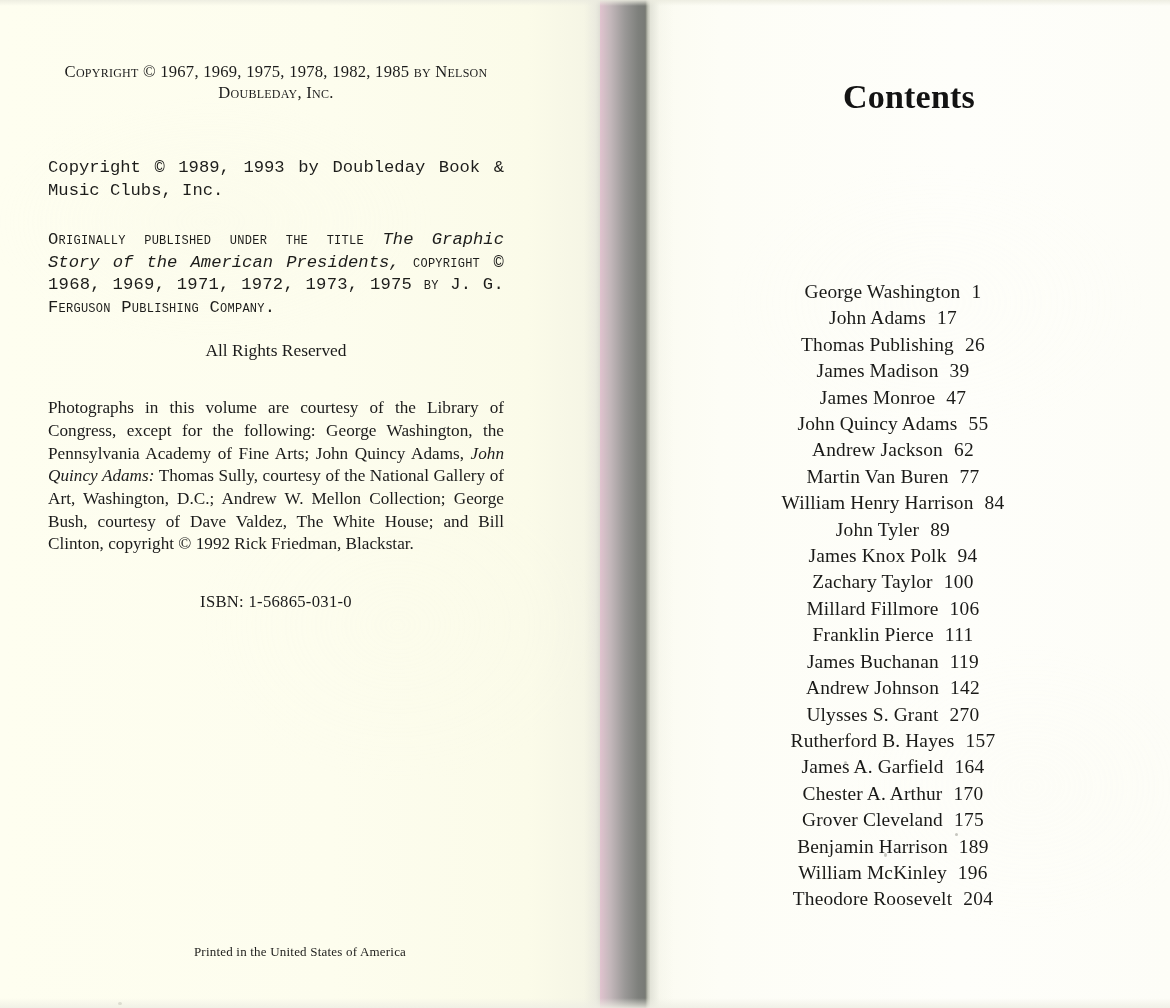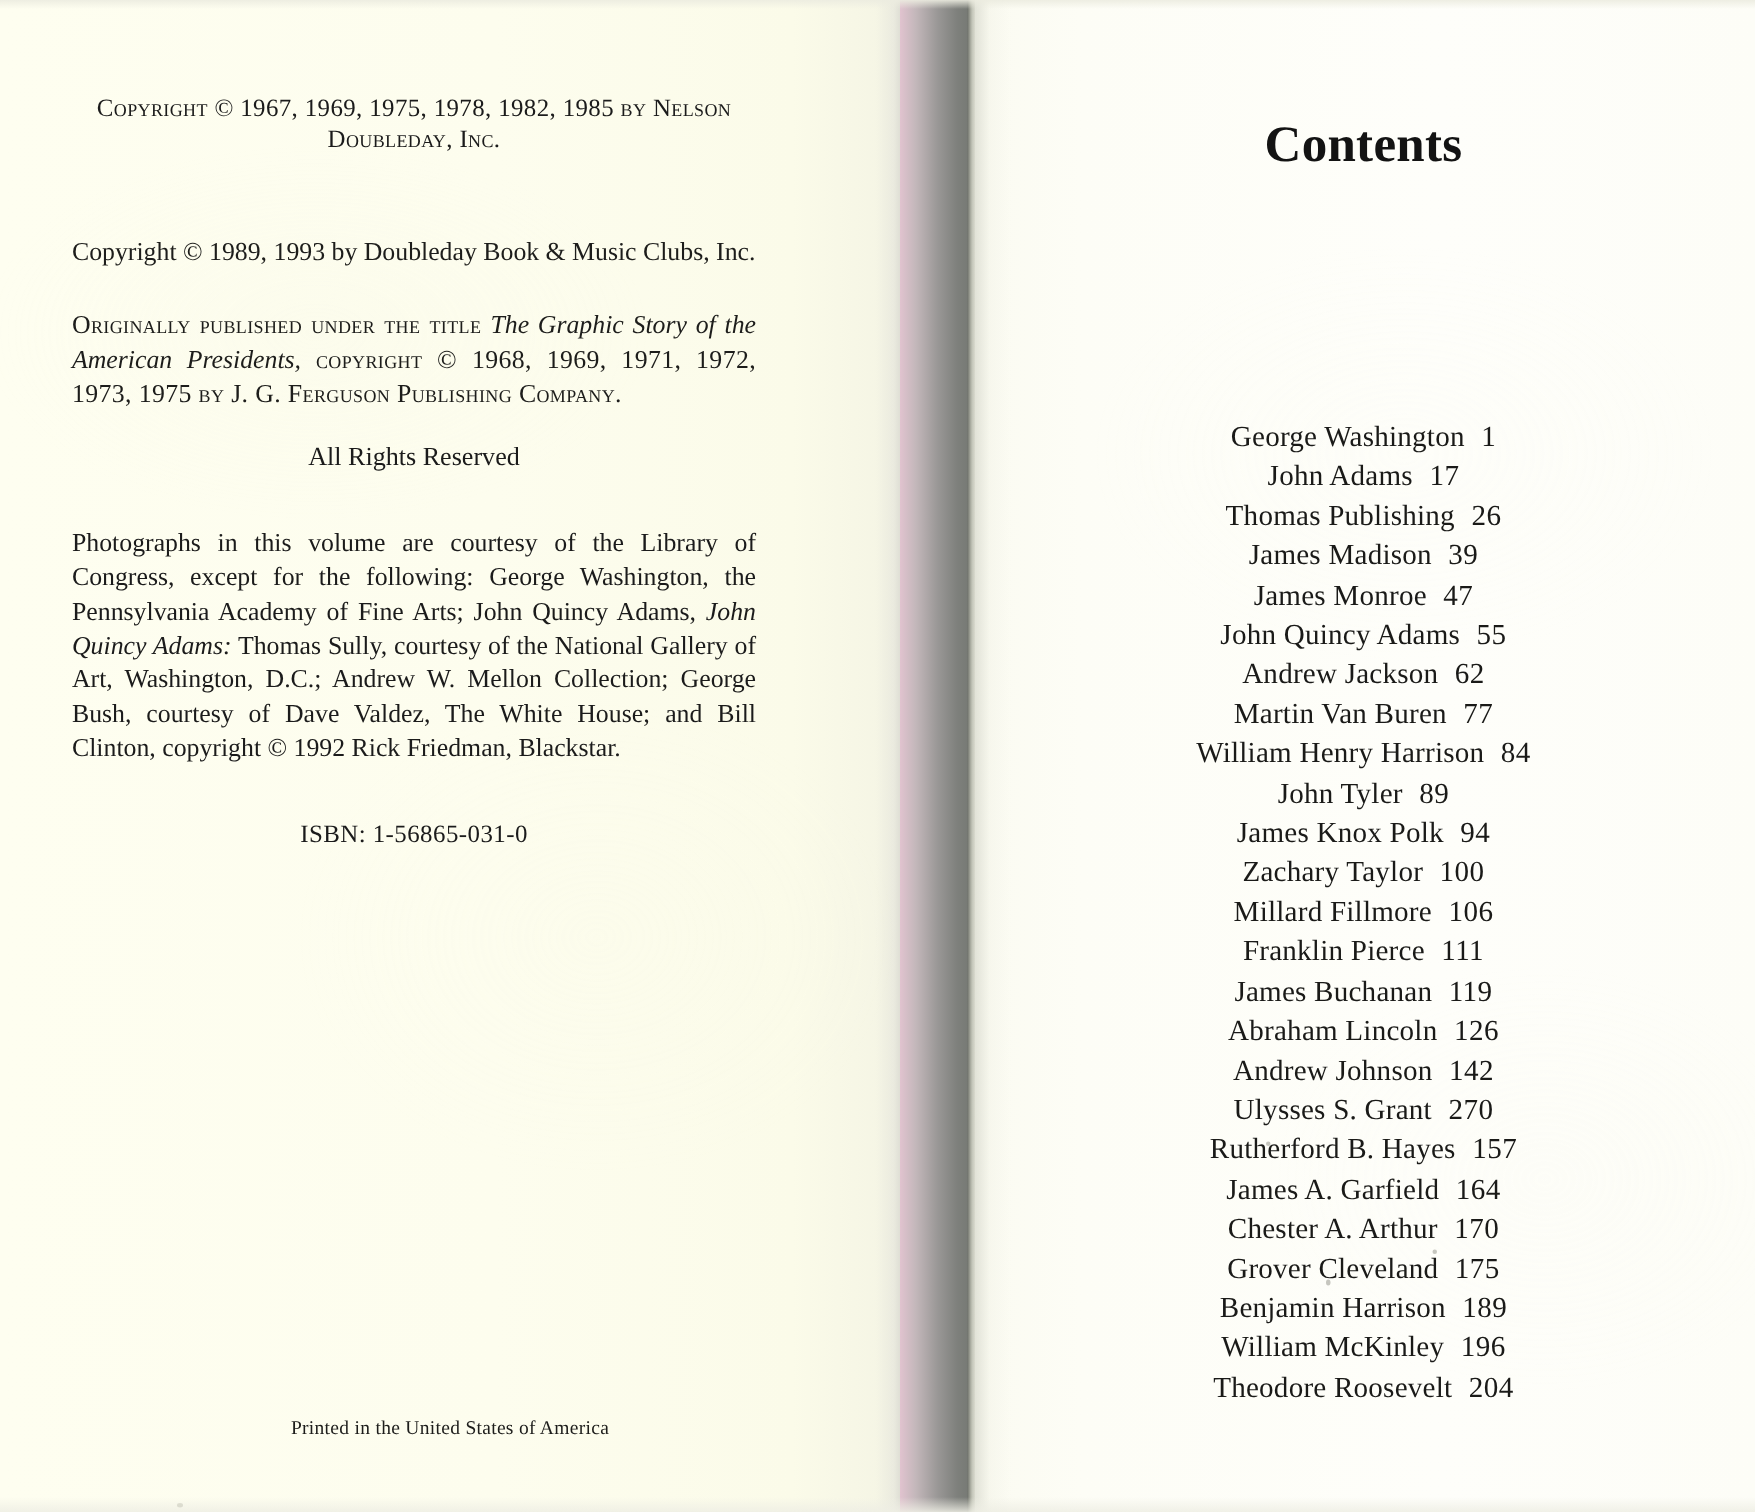--- a/index.html
+++ b/index.html
@@ -110,20 +110,21 @@
     width: 456px;
   }
 
   .smallcaps-para,
   .normal-para {
     margin: 0;
     font-size: 17.2px;
     line-height: 1.33;
     text-align: justify;
     color: #1d1d1b;
+    font-family: Liberation Mono, monospace;
   }
 
   
   .sc {
     font-variant: small-caps;
     letter-spacing: 0.25px;
   }
 
   .ital { font-style: italic; }
 
@@ -194,21 +195,21 @@
     font-style: italic;
     color: #1b1b1b;
   }
   .foreword-line .pg {
     font-style: normal;
     padding-left: 9px;
   }
 
   .toc-list {
     position: absolute;
-    left: 648px;
+    left: 632px;
     top: 279px;
     width: 522px;
     margin: 0;
     padding: 0;
     list-style: none;
   }
   .toc-list li {
     text-align: center;
     font-size: 19.4px;
     line-height: 26.4px;
@@ -299,21 +300,20 @@
       <li><span>John Quincy Adams</span><span class="pg">55</span></li>
       <li><span>Andrew Jackson</span><span class="pg">62</span></li>
       <li><span>Martin Van Buren</span><span class="pg">77</span></li>
       <li><span>William Henry Harrison</span><span class="pg">84</span></li>
       <li><span>John Tyler</span><span class="pg">89</span></li>
       <li><span>James Knox Polk</span><span class="pg">94</span></li>
       <li><span>Zachary Taylor</span><span class="pg">100</span></li>
       <li><span>Millard Fillmore</span><span class="pg">106</span></li>
       <li><span>Franklin Pierce</span><span class="pg">111</span></li>
       <li><span>James Buchanan</span><span class="pg">119</span></li>
-      <li><span>Abraham Lincoln</span><span class="pg">126</span></li>
       <li><span>Andrew Johnson</span><span class="pg">142</span></li>
       <li><span>Ulysses S. Grant</span><span class="pg">270</span></li>
       <li><span>Rutherford B. Hayes</span><span class="pg">157</span></li>
       <li><span>James A. Garfield</span><span class="pg">164</span></li>
       <li><span>Chester A. Arthur</span><span class="pg">170</span></li>
       <li><span>Grover Cleveland</span><span class="pg">175</span></li>
       <li><span>Benjamin Harrison</span><span class="pg">189</span></li>
       <li><span>William McKinley</span><span class="pg">196</span></li>
       <li><span>Theodore Roosevelt</span><span class="pg">204</span></li>
     </ul>

